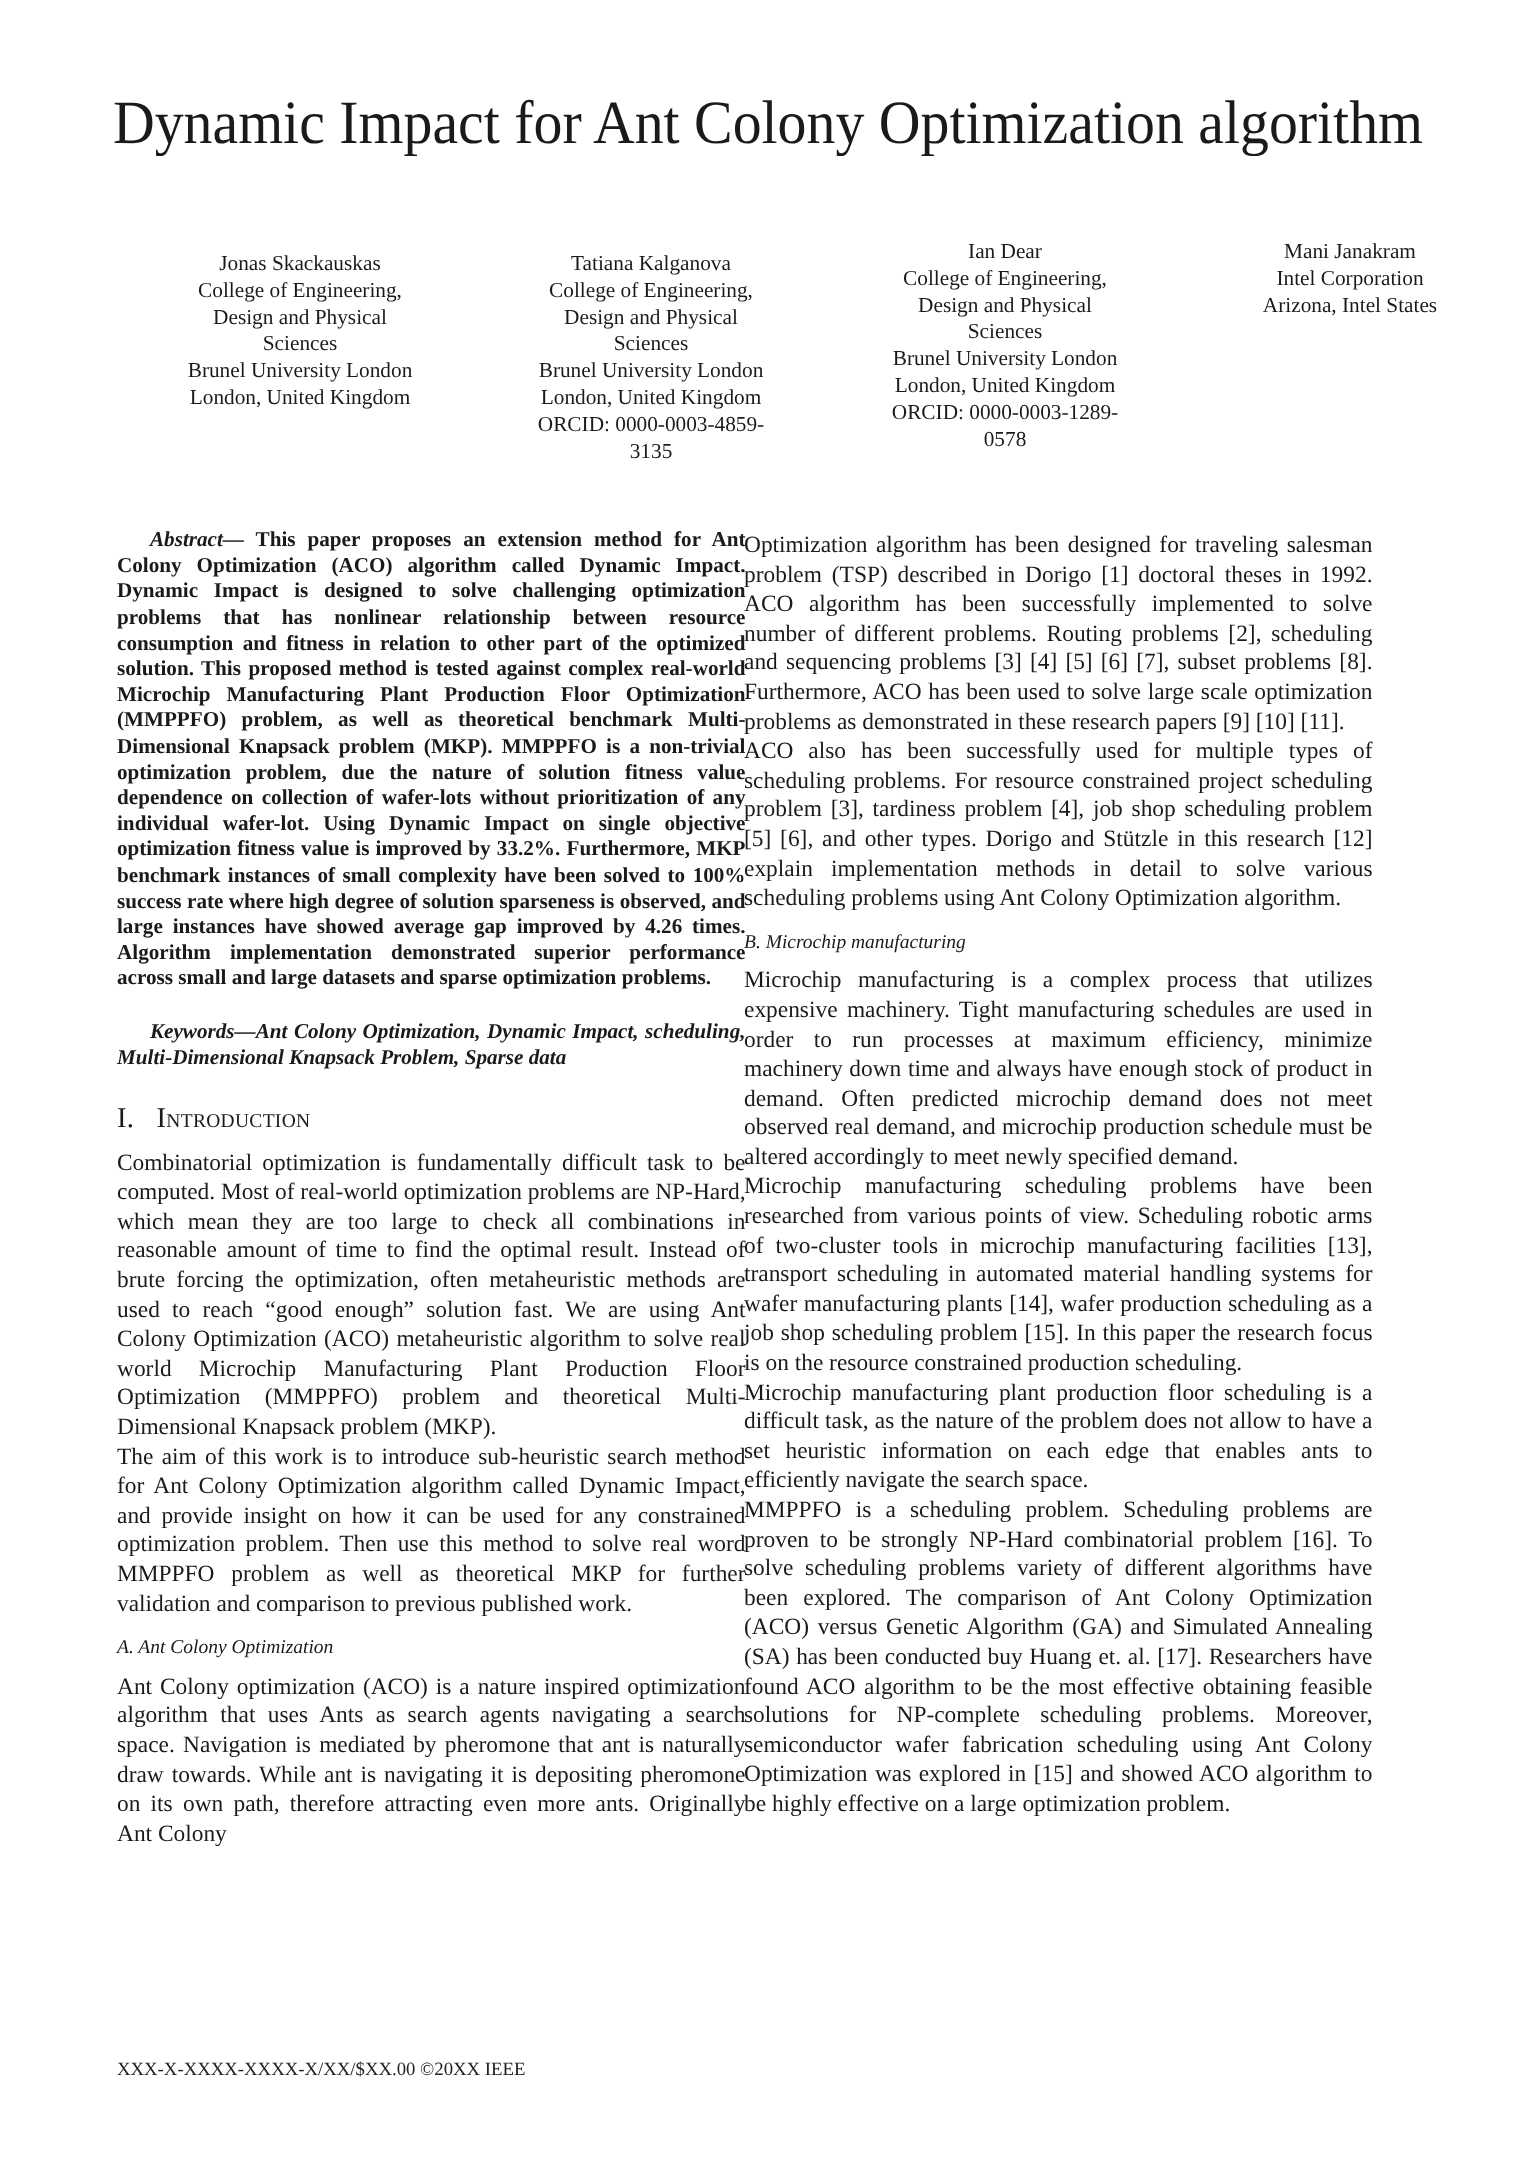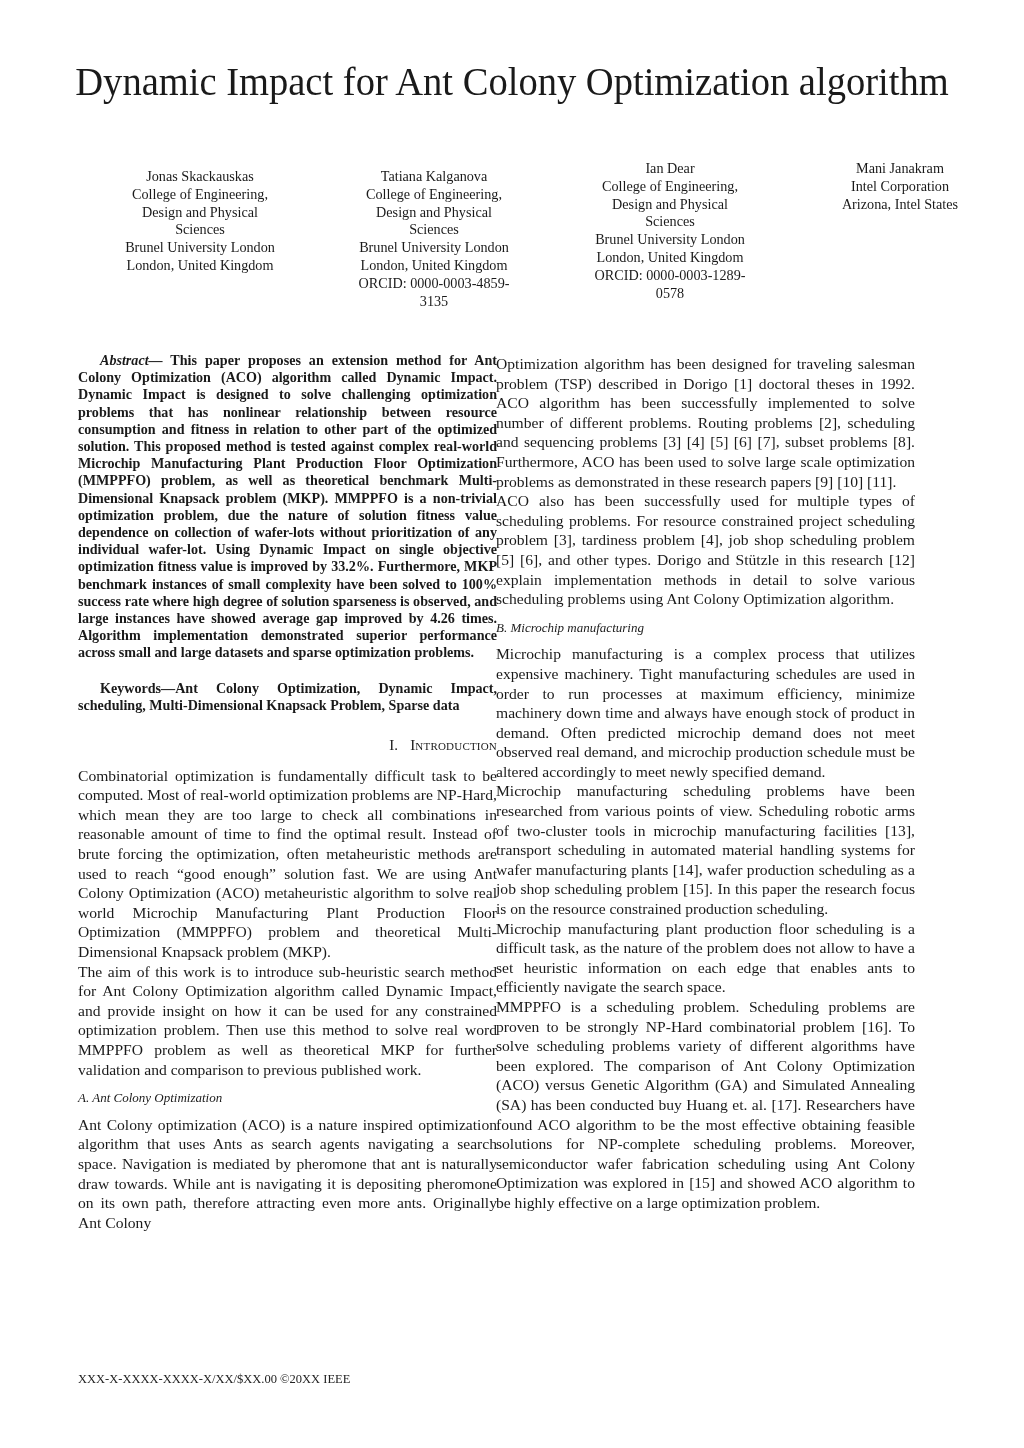--- a/index.html
+++ b/index.html
@@ -24,25 +24,25 @@
 
   .col {
     position: absolute; width: 419px; font-size: 15.6px; line-height: 19.6px; text-align: justify;
   }
   .col-left { left: 78px; top: 352px; }
   .col-right { left: 496px; top: 354px; }
   .col p { margin: 0; text-indent: 0; }
   .abstract { font-weight: bold; font-size: 14.1px; line-height: 17.2px; text-indent: 22px !important; }
   .abstract .lead { font-style: italic; }
   .keywords {
-    font-weight: bold; font-size: 14.1px; line-height: 17.2px;
+    font-weight: bold; font-style: italic; font-size: 14.1px; line-height: 17.2px;
     margin-top: 18px !important; text-indent: 22px !important;
   }
   .section-head {
-    text-align: right; font-size: 15px; margin: 22px 0 10px 0; letter-spacing: 0.2px;
+    text-align: left; font-size: 19px; margin: 22px 0 10px 0; letter-spacing: 0.2px;
   }
   .section-head .sc { font-variant: small-caps; }
   .subsection {
     font-style: italic; font-size: 13px; margin: 9px 0 7px 0; text-align: left;
   }
   .footer {
     position: absolute; left: 78px; top: 1372px; font-size: 12.5px; color: #222;
   }
 </style>
 </head>

